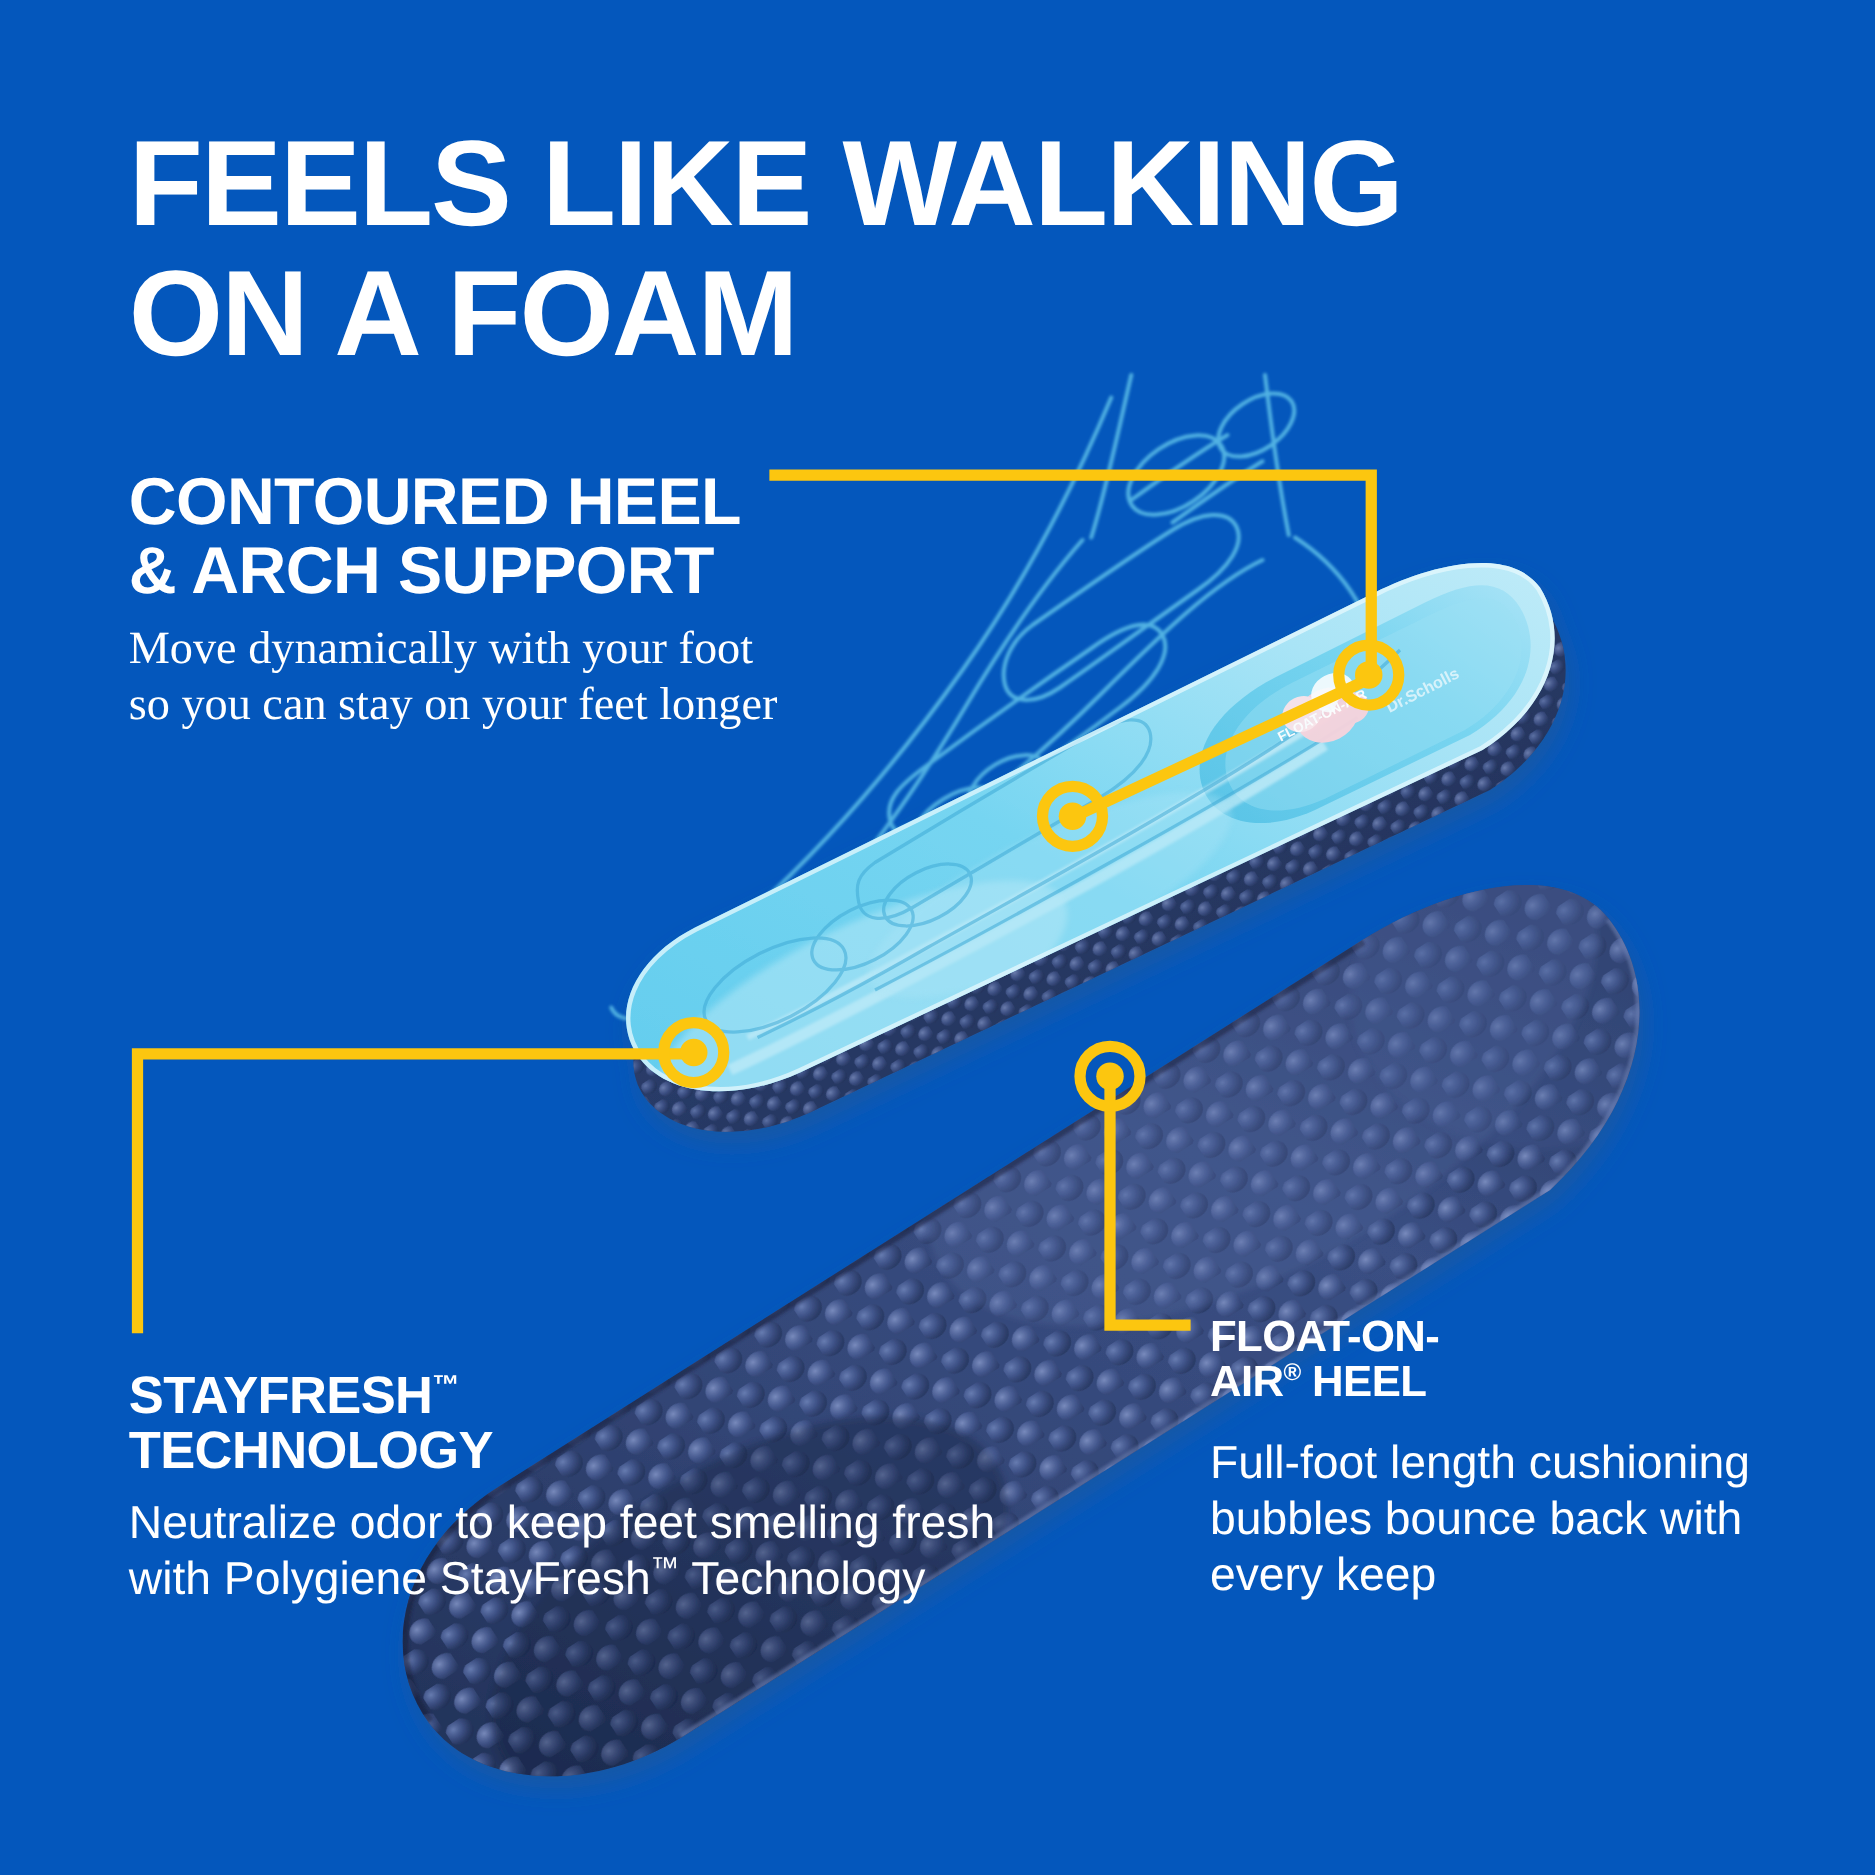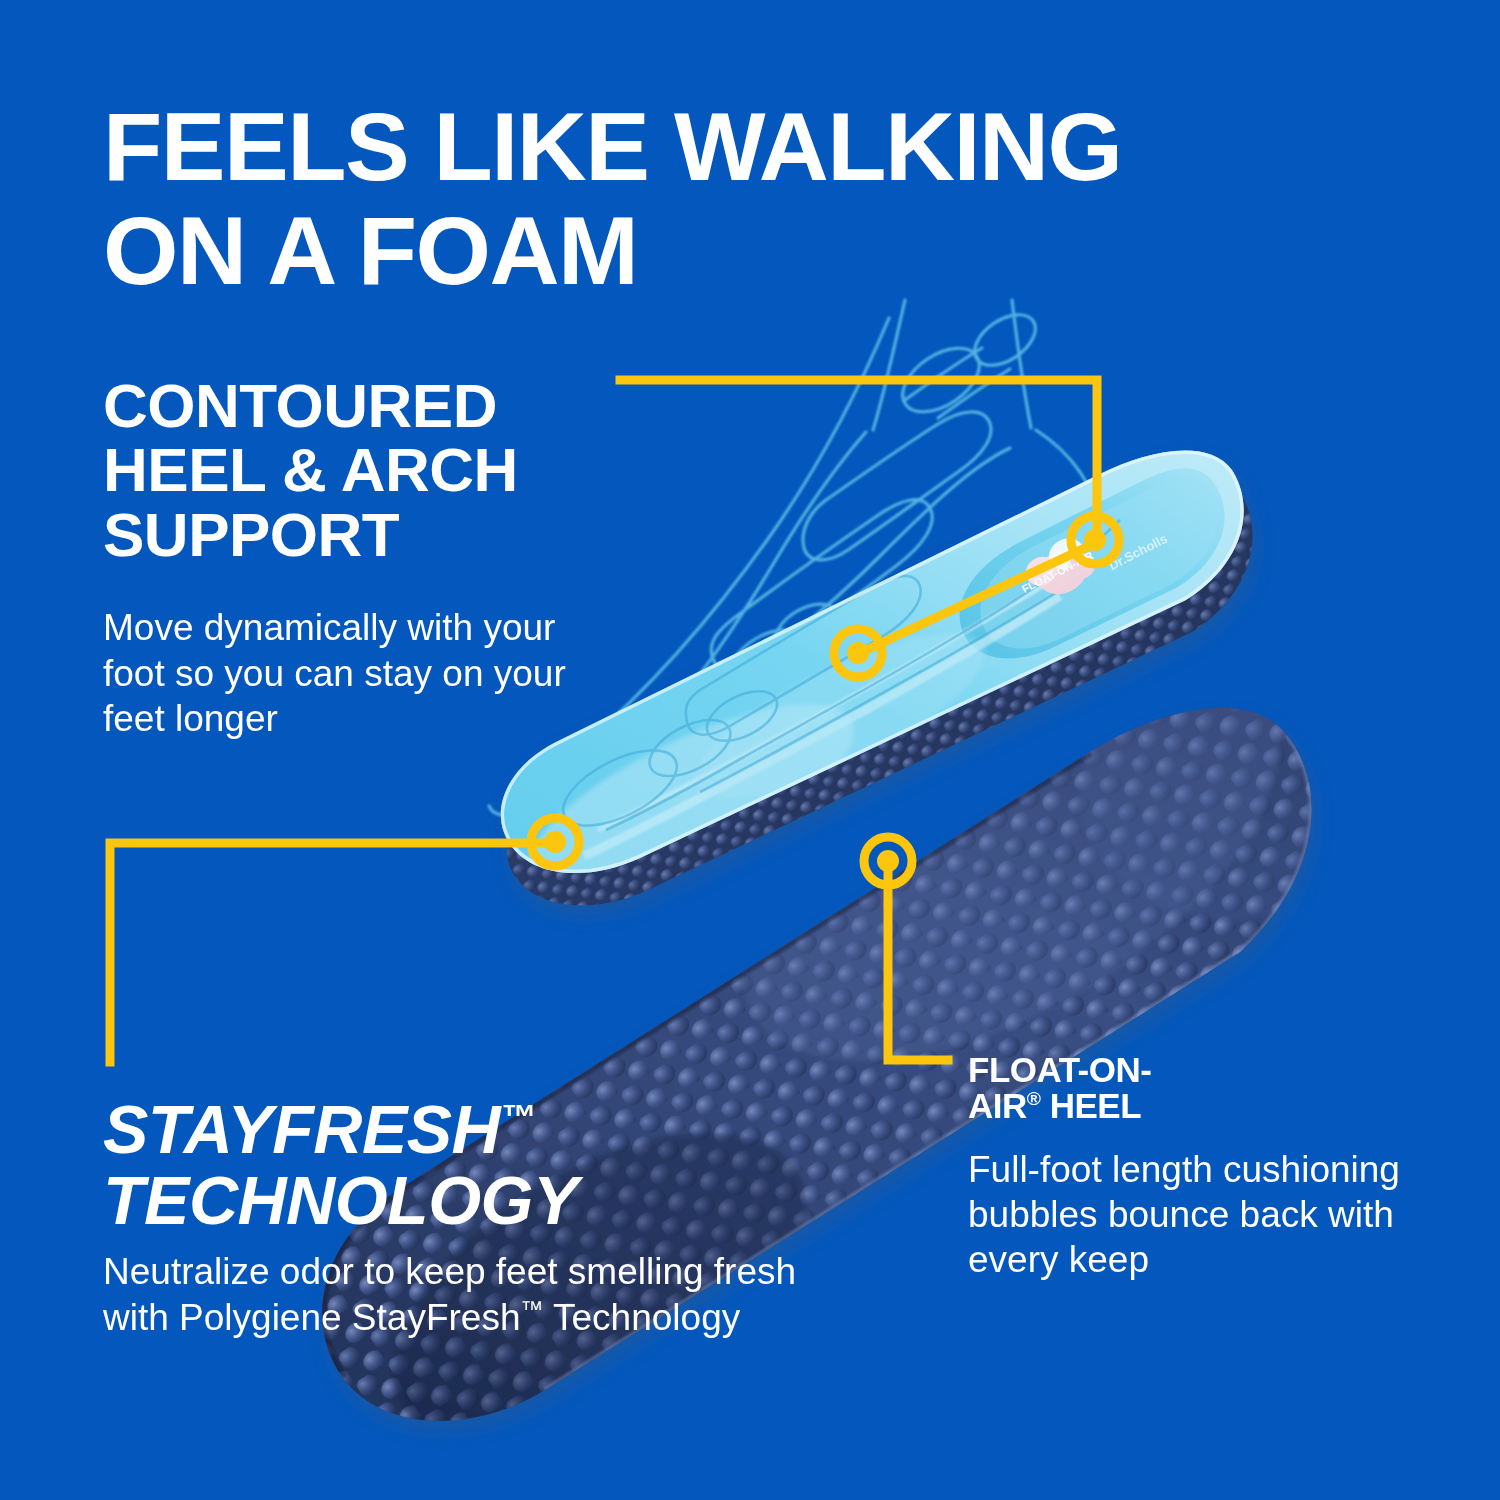--- a/index.html
+++ b/index.html
@@ -28,25 +28,25 @@
     font-weight:700;line-height:1.04;letter-spacing:-0.5px;
   }
   .feat .body{
     font-weight:400;line-height:1.22;
   }
   sup.tm{font-size:.52em;vertical-align:super;line-height:0;font-weight:700;}
   sup.tmb{font-size:.62em;vertical-align:super;line-height:0;font-weight:400;}
   sup.reg{font-size:.55em;vertical-align:super;line-height:0;font-weight:700;}
 
   #feat-contour{left:103px;top:374px;width:520px;}
-  #feat-contour .ttl{font-size:62px;}
-  #feat-contour .body{font-size:37px;margin-top:38px;}
+  #feat-contour .ttl{font-size:53px;}
+  #feat-contour .body{font-size:37px;margin-top:12px;font-family:Liberation Serif, serif;}
 
   #feat-stayfresh{left:103px;top:1094px;width:700px;}
-  #feat-stayfresh .ttl{font-size:68px;font-style:italic;}
+  #feat-stayfresh .ttl{font-size:42px;}
   #feat-stayfresh .body{font-size:37px;margin-top:14px;}
 
   #feat-float{left:968px;top:1052px;width:450px;}
   #feat-float .ttl{font-size:35px;}
   #feat-float .body{font-size:37px;margin-top:22px;}
 
   
   .nosel{user-select:none;}
 </style>
 </head>

